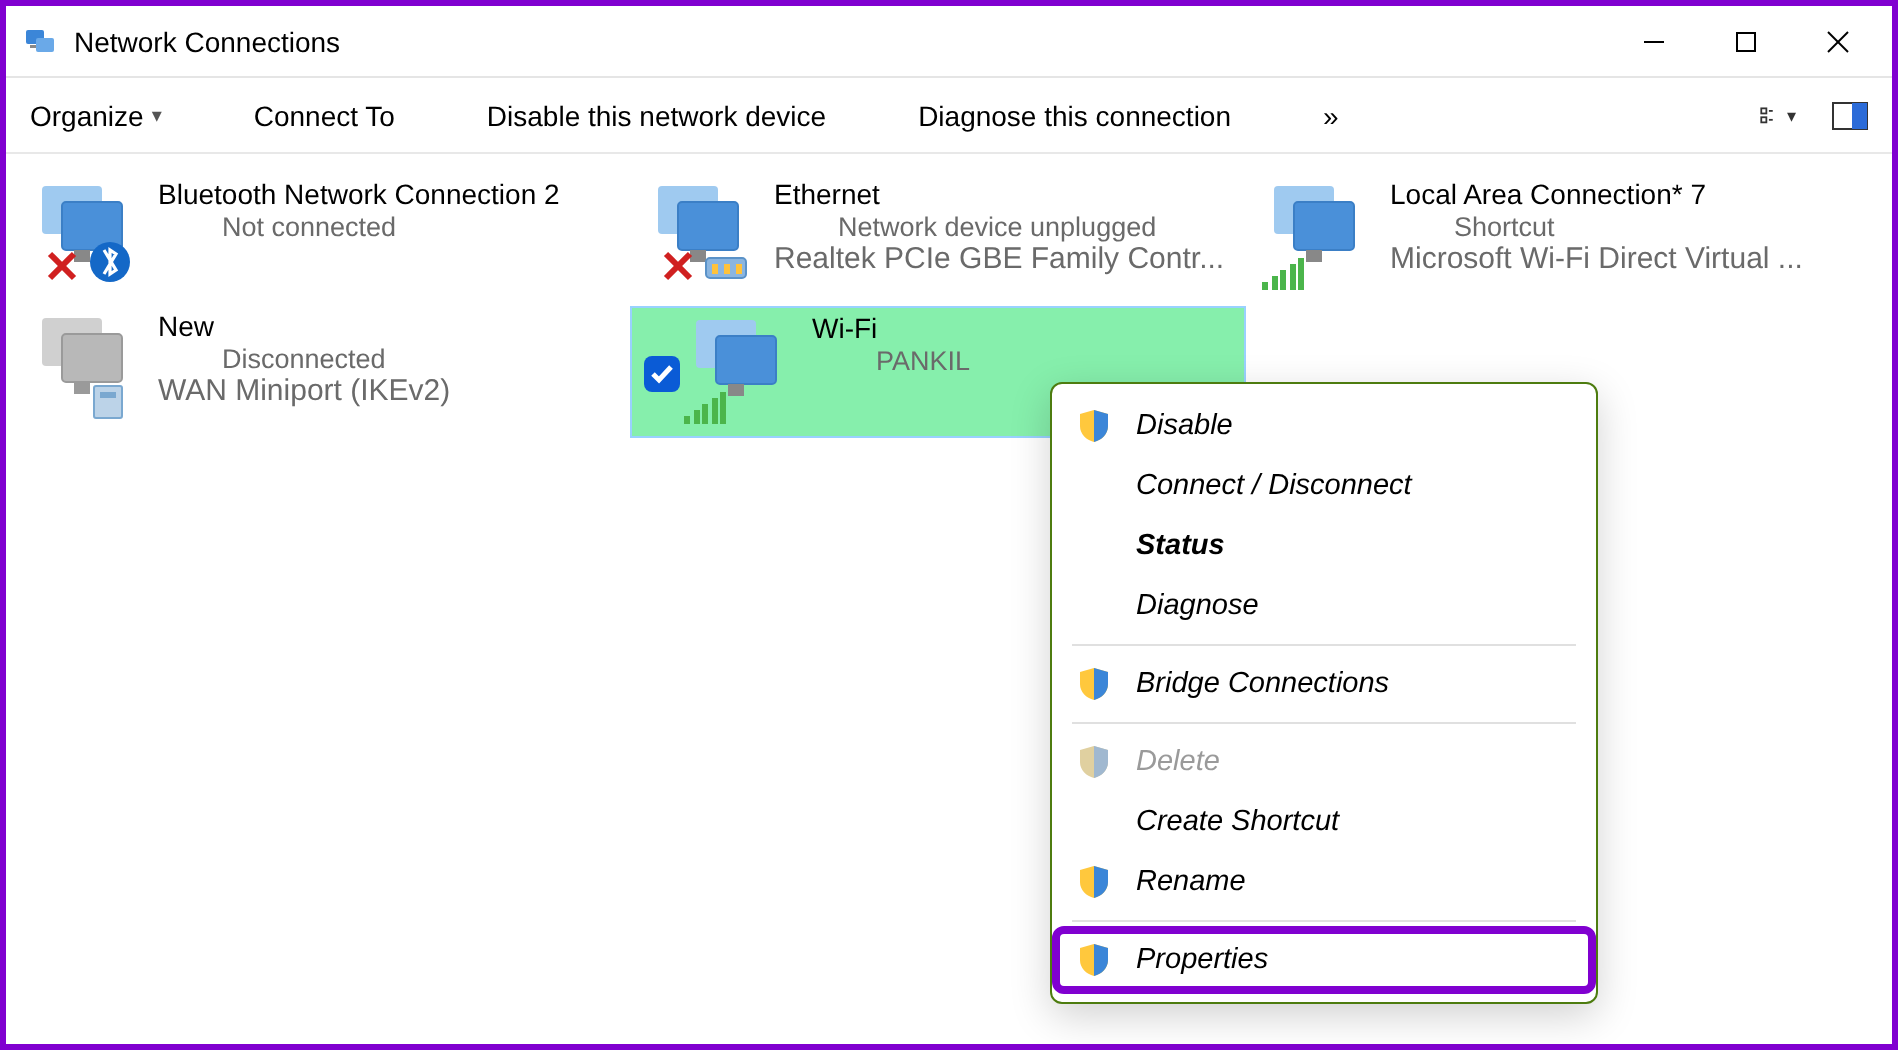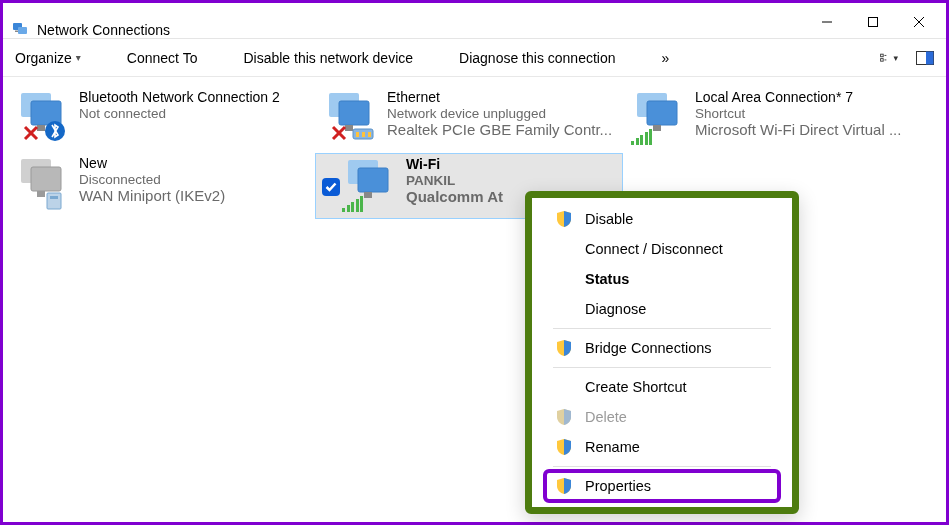--- a/index.html
+++ b/index.html
@@ -6,21 +6,21 @@
   body { background: #fff; }
   .window {
     width: 949px; height: 525px;
     border: 3px solid #8000d0;
     background: #fff;
     position: relative;
     display: flex; flex-direction: column;
   }
   .titlebar {
     height: 36px;
-    display: flex; align-items: flex-end;
+    display: flex; align-items: center;
     border-bottom: 1px solid #e5e5e5;
     padding: 0 4px 0 8px;
     font-size: 14px;
     color: #000;
   }
   .titlebar .app-icon { width: 18px; height: 18px; margin-right: 8px; }
   .titlebar .title { flex: 1; }
   .win-controls { display: flex; }
   .win-btn { width: 46px; height: 32px; display: flex; align-items: center; justify-content: center; }
   .win-btn svg { stroke: #000; stroke-width: 1; fill: none; }
@@ -44,48 +44,49 @@
     flex: 1; position: relative;
     padding: 10px 4px;
     display: flex; flex-wrap: wrap; align-content: flex-start;
     gap: 0;
   }
   .adapter {
     width: 308px; height: 66px;
     display: flex; padding: 2px 4px;
     position: relative;
   }
-  .adapter.selected { background: #e5e5e5; border: 1px solid #99d1ff; font-weight: bold; }
+  .adapter.selected { background: #86efac; border: 1px solid #99d1ff; }
   .adapter .chk {
     position: absolute; left: 6px; top: 24px;
     width: 18px; height: 18px;
     border-radius: 4px; background: #0a5bd6;
     display: none; align-items: center; justify-content: center;
   }
   .adapter.selected .chk { display: flex; }
   .adapter .chk svg { stroke: #fff; stroke-width: 2.5; fill: none; }
   .adapter .iconwrap { width: 58px; height: 58px; margin-left: 4px; position: relative; }
   .adapter.selected .iconwrap { margin-left: 22px; }
   .adapter .txt { flex: 1; padding-left: 6px; overflow: hidden; }
   .adapter .name { font-size: 14px; color: #000; white-space: normal; line-height: 1.2; }
-  .adapter .status { font-size: 13.5px; color: #6a6a6a; white-space: nowrap; overflow: hidden; text-overflow: clip; }
+  .adapter .status { font-size: 13.5px; color: #6a6a6a; white-space: nowrap; overflow: hidden; text-overflow: clip; margin-left: 32px; }
   .adapter .device { font-size: 15px; color: #6a6a6a; white-space: nowrap; overflow: hidden; text-overflow: clip; }
 
   
   .ctxmenu {
     position: absolute;
     left: 522px; top: 188px;
     width: 274px;
     background: #fff;
-    border: 7px solid #4d7c0f;
+    border: 1px solid #4d7c0f;
     border-radius: 6px;
     box-shadow: 0 6px 20px rgba(0,0,0,0.18);
-    padding: 6px 13px;
+    padding: 6px 2px;
     font-size: 14.5px;
     z-index: 10;
+    font-style: italic;
   }
   .ctx-item {
     display: flex; align-items: center;
     height: 30px;
     padding: 0 12px 0 40px;
     position: relative;
   }
   .ctx-item.bold { font-weight: 600; }
   .ctx-item.disabled { color: #9a9a9a; }
   .ctx-sep { height: 1px; background: #e0e0e0; margin: 4px 8px; }
@@ -279,21 +280,20 @@
             <span></span>
             <span></span>
             <span></span>
             <span></span>
             <span></span>
           </div>
       </div>
       <div class="txt">
         <div class="name">Wi-Fi</div>
         <div class="status">PANKIL</div>
-        <div class="device">Qualcomm At</div>
       </div>
     </div>
 
   </div>
 
   <div class="ctxmenu">
     <div class="ctx-item">
       <span class="shield"><svg viewBox="0 0 18 18">
             <path d="M9 1 L16 3 V9 C16 13 13 16 9 17 C5 16 2 13 2 9 V3 Z" fill="#ffc83d"></path>
             <path d="M9 1 L16 3 V9 C16 13 13 16 9 17 Z" fill="#3b86d8"></path>
@@ -311,31 +311,31 @@
       </div>
     <div class="ctx-sep"></div>
     <div class="ctx-item">
       <span class="shield"><svg viewBox="0 0 18 18">
             <path d="M9 1 L16 3 V9 C16 13 13 16 9 17 C5 16 2 13 2 9 V3 Z" fill="#ffc83d"></path>
             <path d="M9 1 L16 3 V9 C16 13 13 16 9 17 Z" fill="#3b86d8"></path>
           </svg></span>
       <span>Bridge Connections</span>
     </div>
     <div class="ctx-sep"></div>
-    <div class="ctx-item">
-        <span>Create Shortcut</span>
-      </div>
     <div class="ctx-item disabled">
       <span class="shield"><svg viewBox="0 0 18 18">
             <path d="M9 1 L16 3 V9 C16 13 13 16 9 17 C5 16 2 13 2 9 V3 Z" fill="#e0d0a0"></path>
             <path d="M9 1 L16 3 V9 C16 13 13 16 9 17 Z" fill="#a0b8d0"></path>
           </svg></span>
       <span>Delete</span>
     </div>
     <div class="ctx-item">
+        <span>Create Shortcut</span>
+      </div>
+    <div class="ctx-item">
       <span class="shield"><svg viewBox="0 0 18 18">
             <path d="M9 1 L16 3 V9 C16 13 13 16 9 17 C5 16 2 13 2 9 V3 Z" fill="#ffc83d"></path>
             <path d="M9 1 L16 3 V9 C16 13 13 16 9 17 Z" fill="#3b86d8"></path>
           </svg></span>
       <span>Rename</span>
     </div>
     <div class="ctx-sep"></div>
     <div class="ctx-item highlighted">
       <span class="shield"><svg viewBox="0 0 18 18">
             <path d="M9 1 L16 3 V9 C16 13 13 16 9 17 C5 16 2 13 2 9 V3 Z" fill="#ffc83d"></path>

